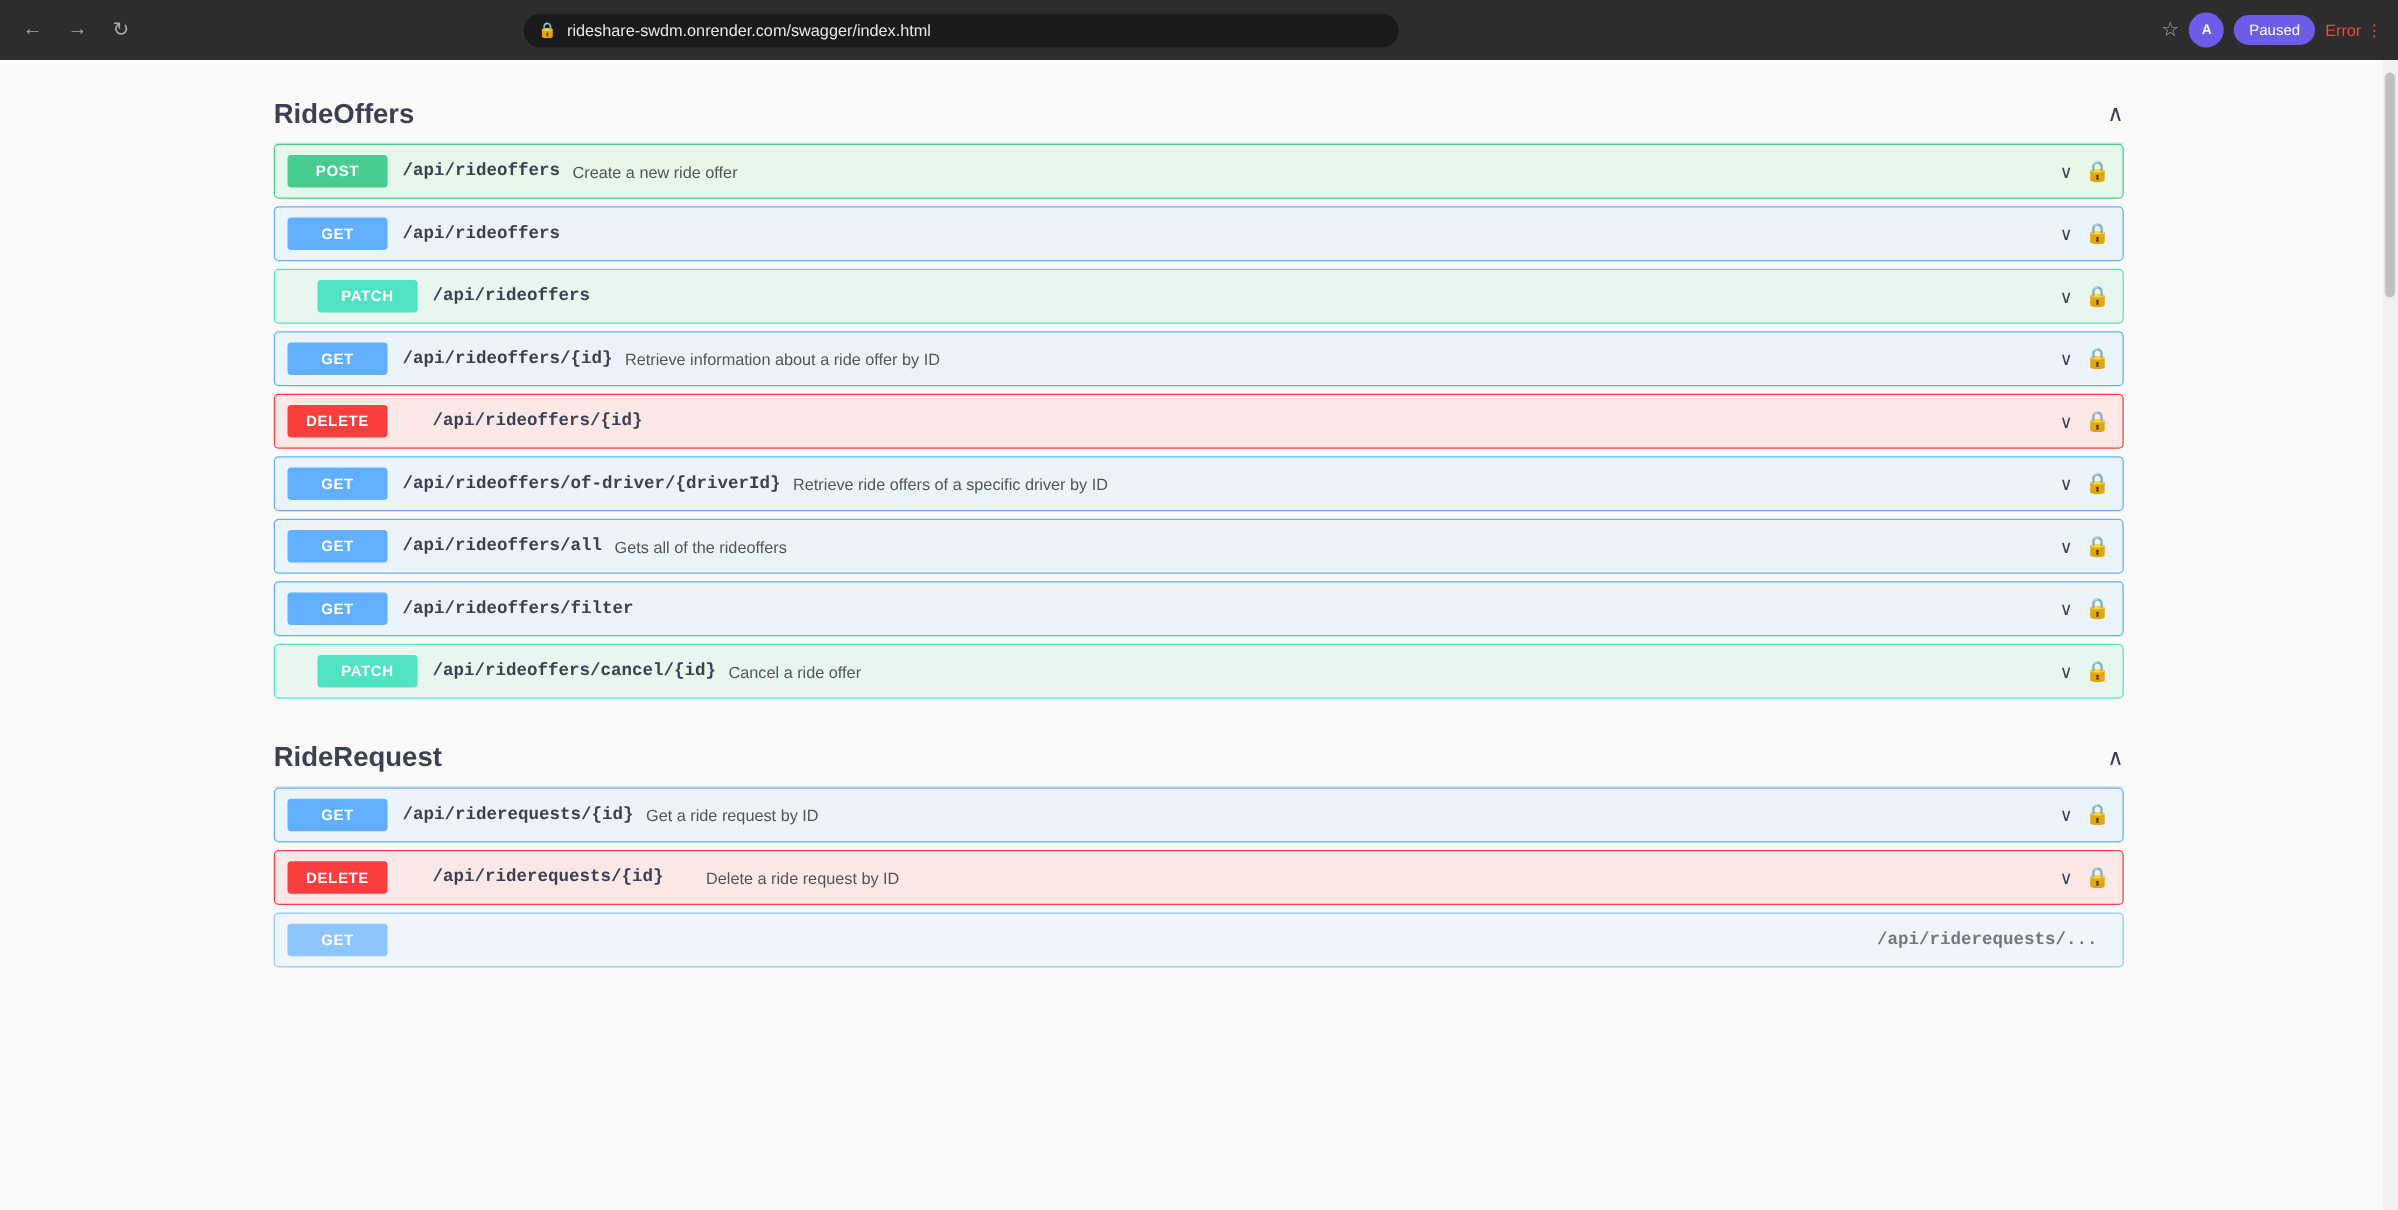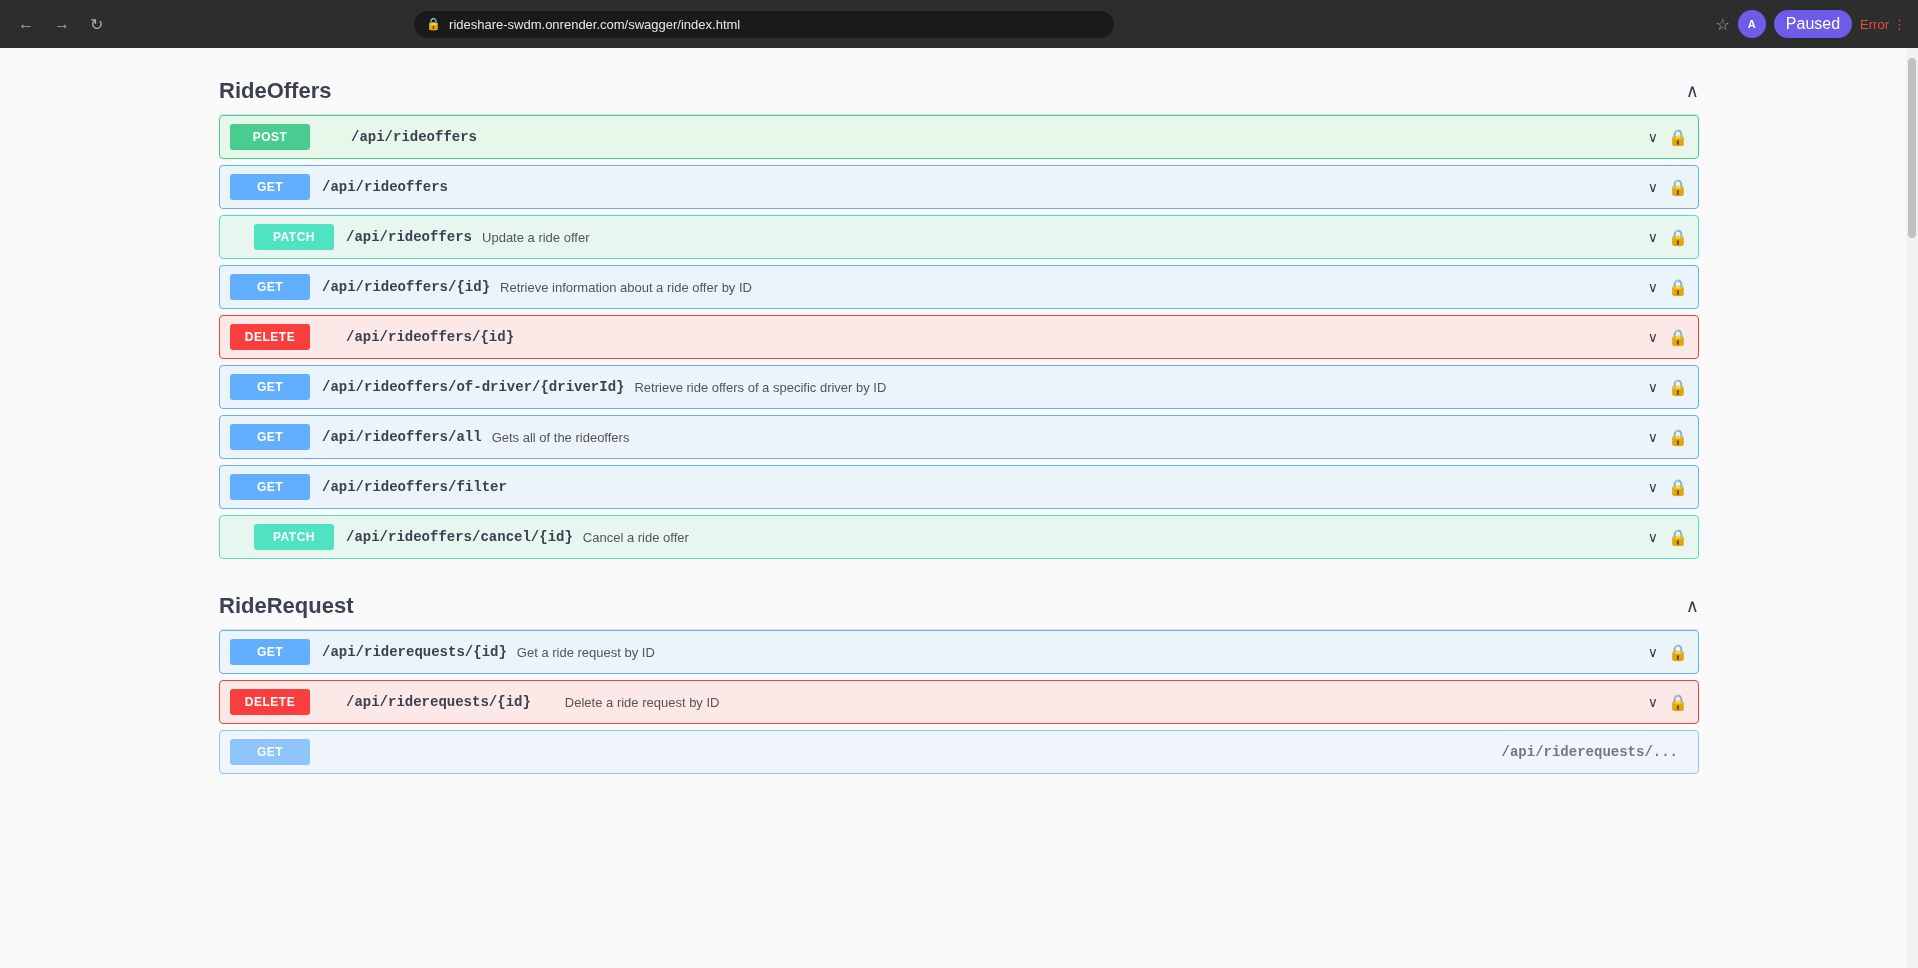--- a/index.html
+++ b/index.html
@@ -50,21 +50,21 @@
       width: 28px; height: 28px;
       display: flex; align-items: center; justify-content: center;
       color: white; font-size: 11px; font-weight: bold; cursor: pointer;
     }
     .paused-btn {
       background: #6c5ce7;
       border: none;
       border-radius: 14px;
       color: white;
       padding: 5px 12px;
-      font-size: 16px;
+      font-size: 12px;
       cursor: pointer;
       display: flex; align-items: flex-end; gap: 4px;
     }
     .error-btn {
       background: none;
       border: none;
       color: #e74c3c;
       font-size: 13px;
       cursor: pointer;
       display: flex; align-items: center; gap: 4px;
@@ -108,21 +108,21 @@
       align-items: center;
       border-radius: 4px;
       margin-bottom: 6px;
       border: 1px solid transparent;
       padding: 8px 10px;
       cursor: pointer;
       position: relative;
     }
 
     .api-row.get { background: #ebf3fb; border-color: #61affe; justify-content: space-between; }
-    .api-row.post { background: #e7f7e9; border-color: #49cc90; gap: 29px; }
+    .api-row.post { background: #e7f7e9; border-color: #49cc90; }
     .api-row.patch { background: #e7f7f0; border-color: #50e3c2; padding-left: 34px; }
     .api-row.delete { background: #fde8e8; border-color: #f93e3e; gap: 24px; }
 
     .method-badge {
       border: none;
       border-radius: 3px;
       color: white;
       font-weight: 700;
       font-size: 12px;
       padding: 6px 12px;
@@ -210,37 +210,37 @@
 
 <div class="main-content">
 <div class="section">
       <div class="section-header">
         <span class="section-title">RideOffers</span>
         <span class="chevron-up">∧</span>
       </div>
       <div class="api-row post">
         <span class="method-badge post">POST</span>
         <span class="api-path">/api/rideoffers</span>
+        <span class="api-desc">Create a new ride offer</span>
         <div class="row-actions">
           <span class="chevron-down-icon">∨</span>
           <span class="lock-icon-row">🔒</span>
         </div>
       </div>
       <div class="api-row get">
         <span class="method-badge get">GET</span>
         <span class="api-path">/api/rideoffers</span>
         <div class="row-actions">
           <span class="chevron-down-icon">∨</span>
           <span class="lock-icon-row">🔒</span>
         </div>
       </div>
       <div class="api-row patch">
         <span class="method-badge patch">PATCH</span>
         <span class="api-path">/api/rideoffers</span>
-        <span class="api-desc">Update a ride offer</span>
         <div class="row-actions">
           <span class="chevron-down-icon">∨</span>
           <span class="lock-icon-row">🔒</span>
         </div>
       </div>
       <div class="api-row get">
         <span class="method-badge get">GET</span>
         <span class="api-path">/api/rideoffers/{id}</span>
         <span class="api-desc">Retrieve information about a ride offer by ID</span>
         <div class="row-actions">

